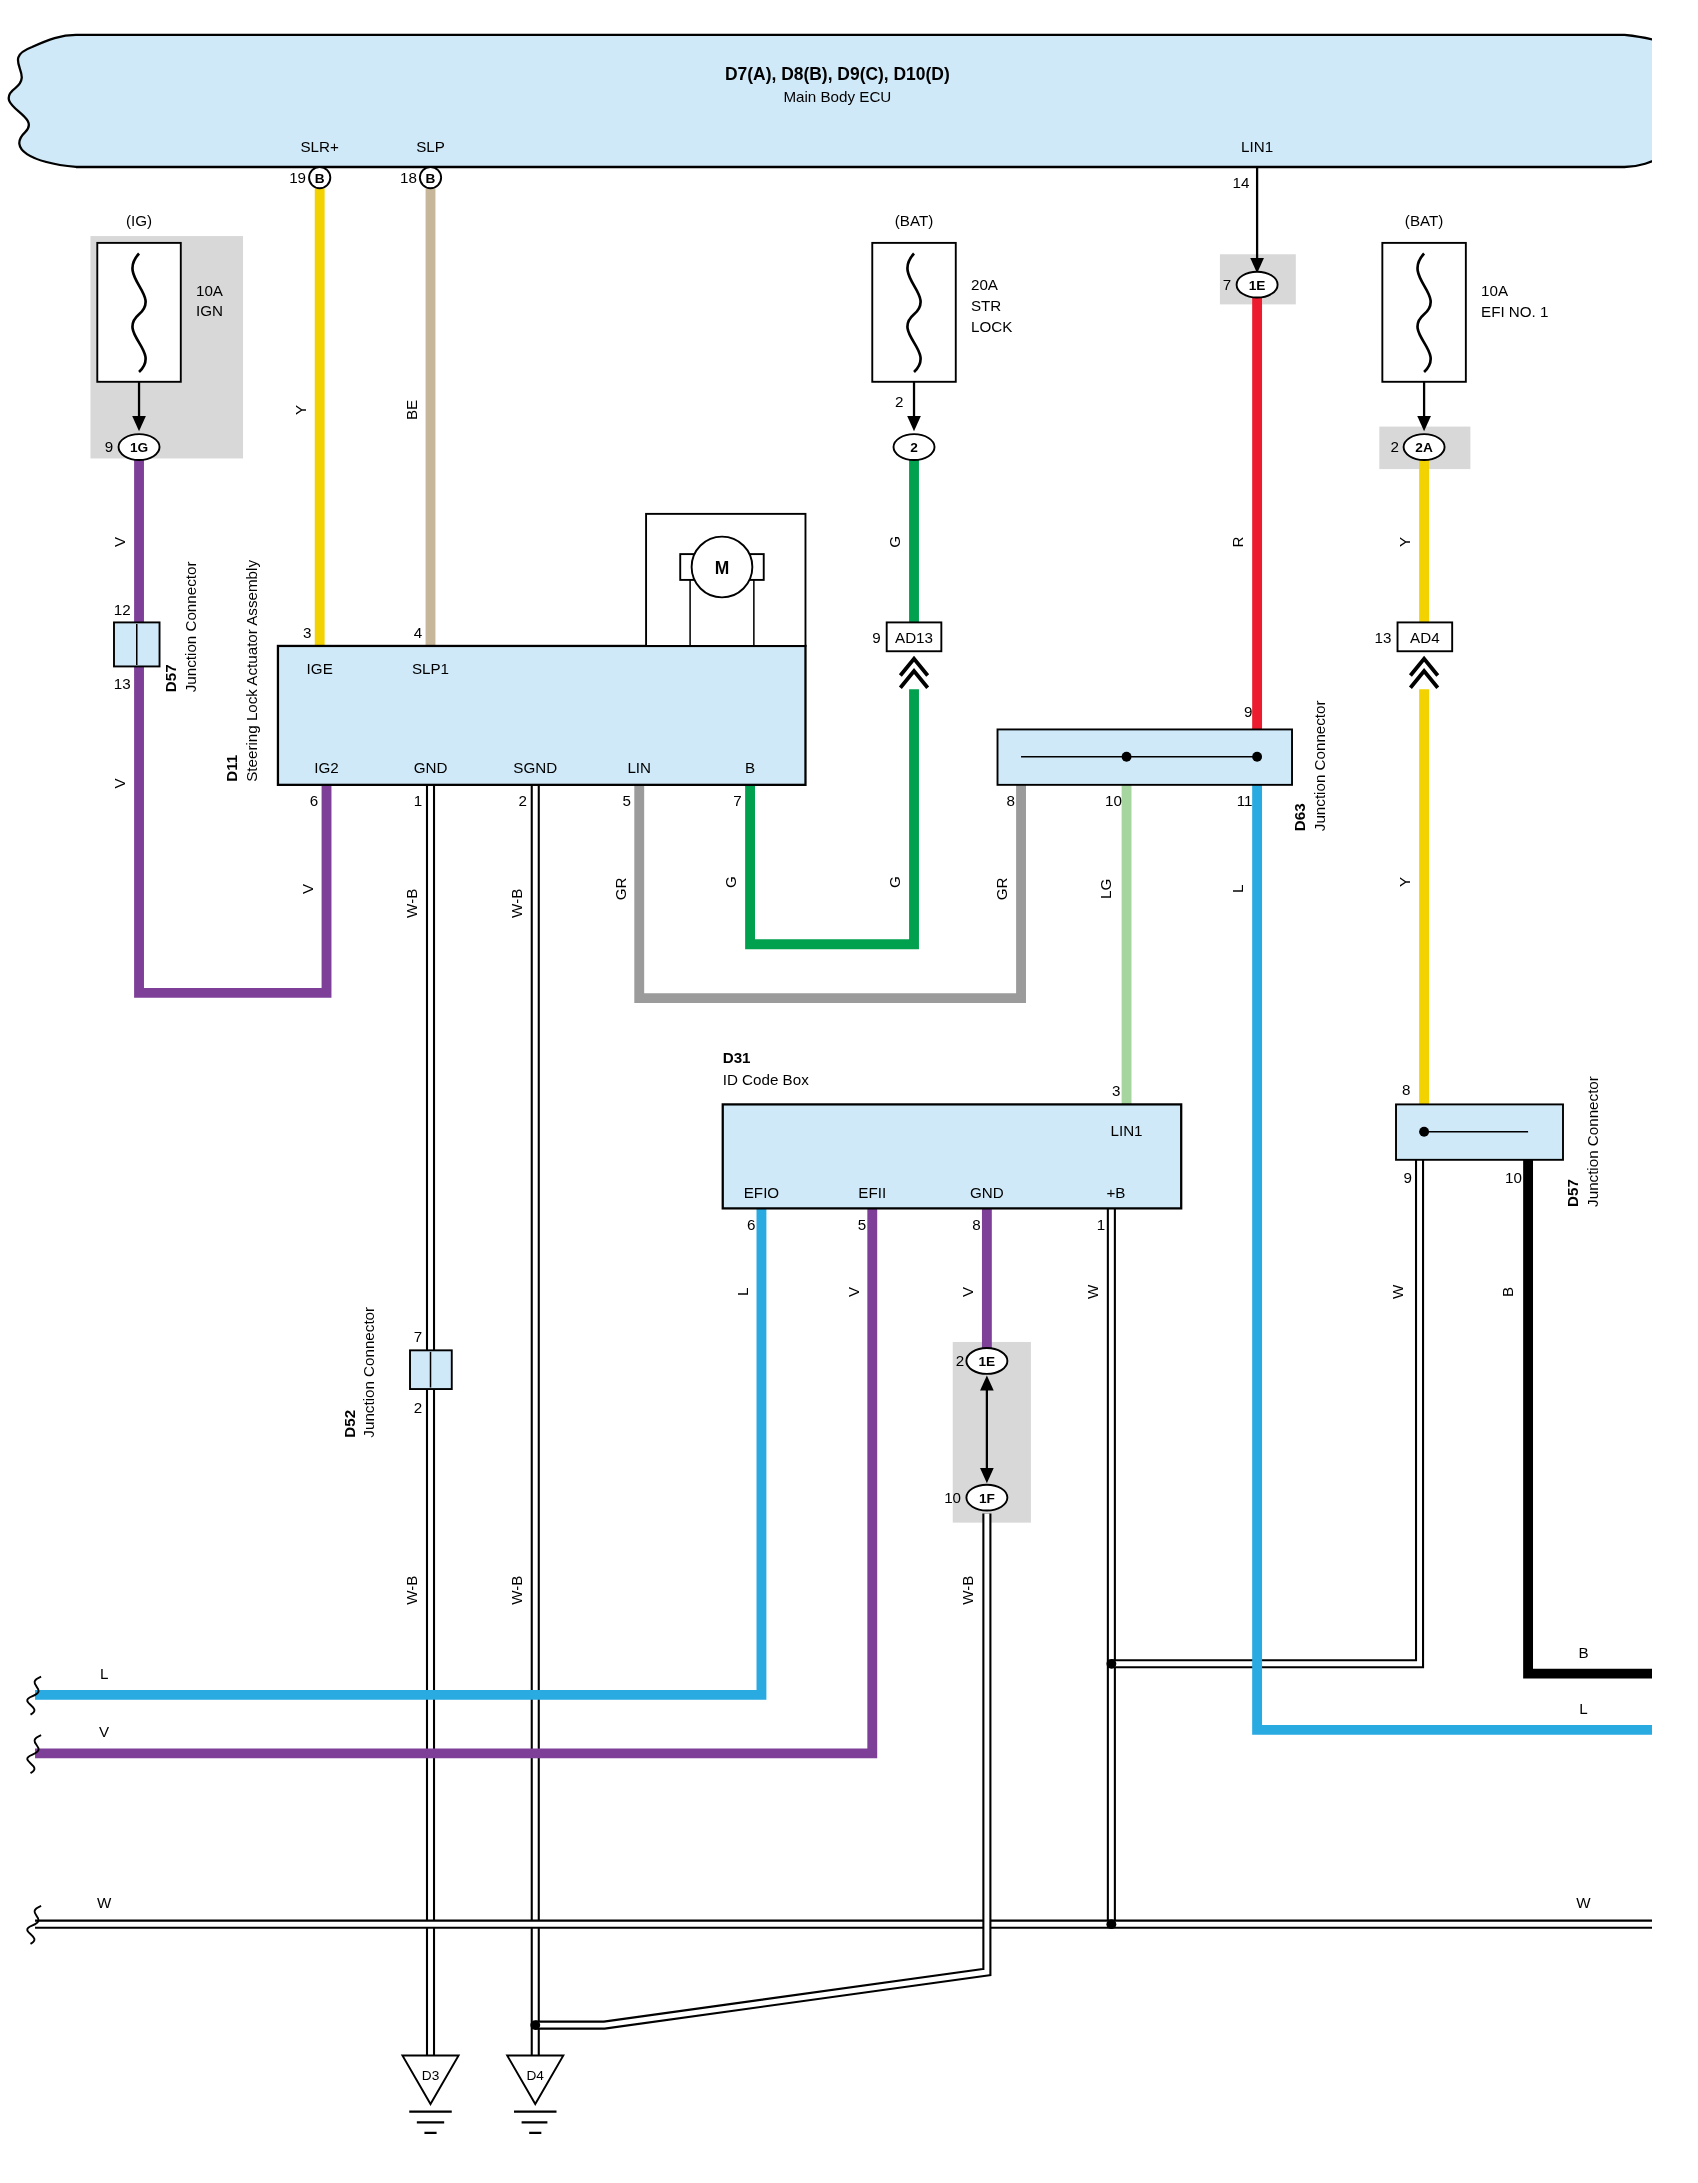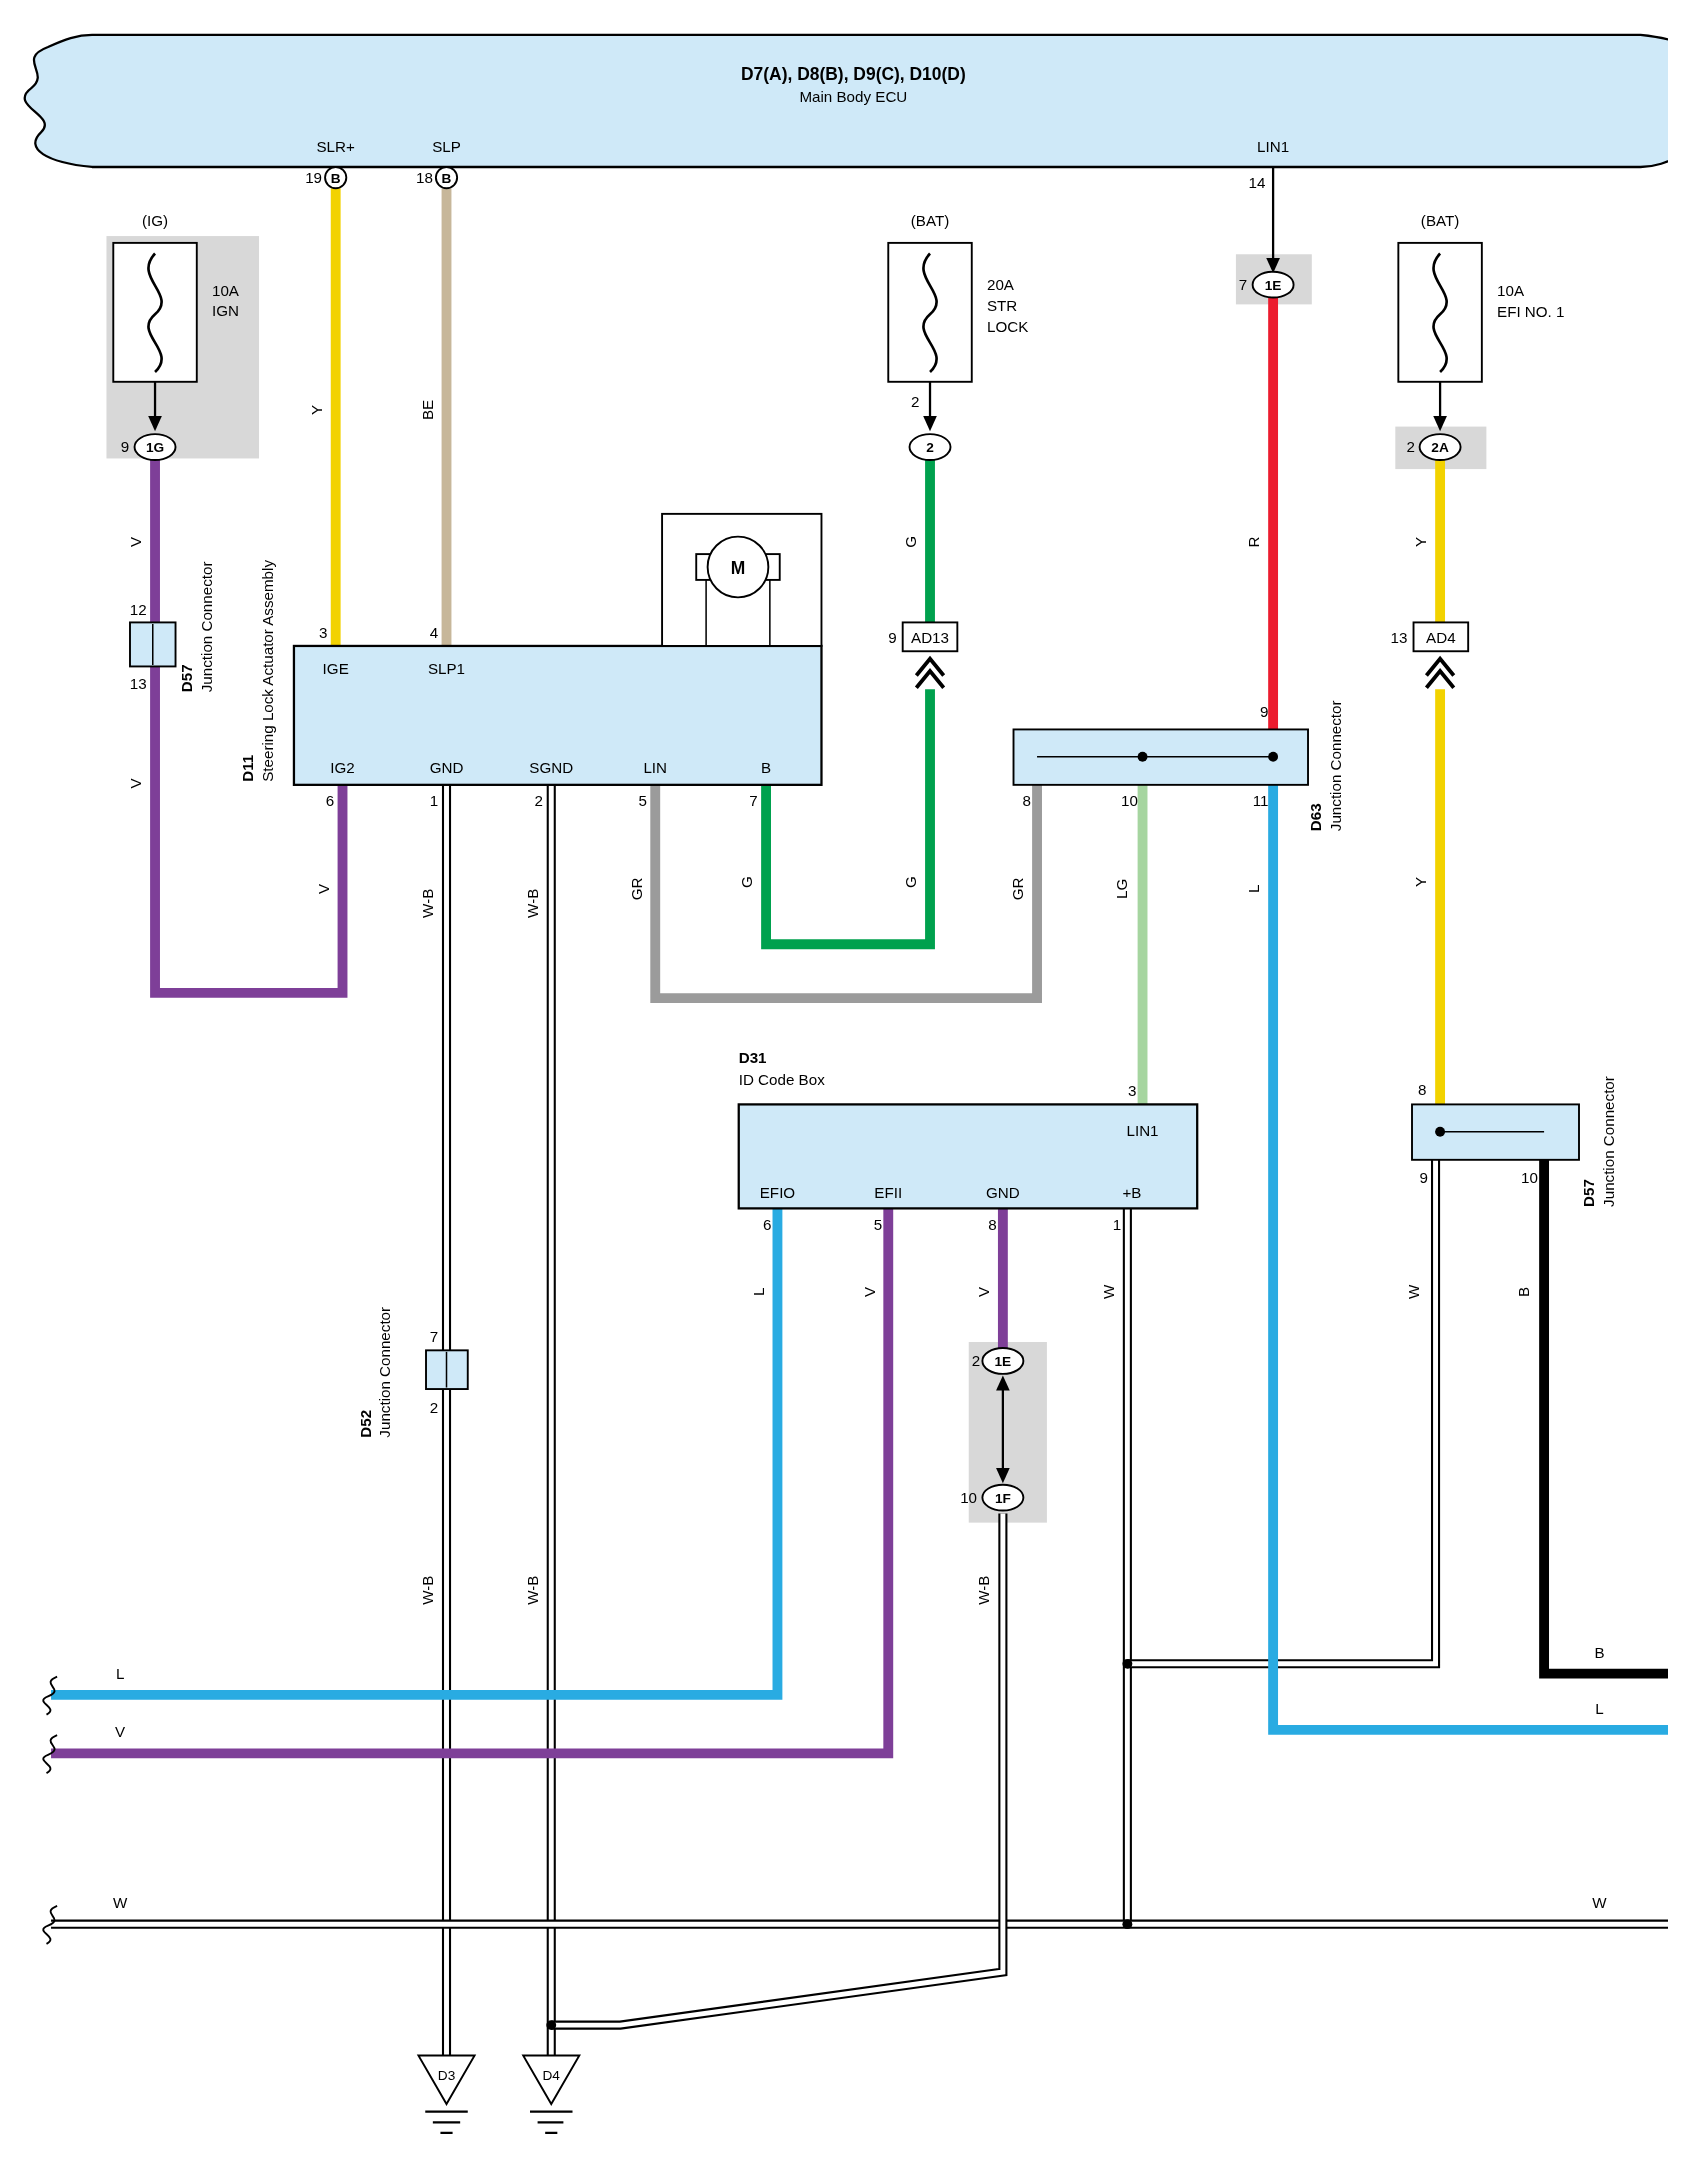--- a/index.html
+++ b/index.html
@@ -1,21 +1,21 @@
 <!DOCTYPE html>
 <html style="--c-yellow: #f2d200; --c-beige: #c7b79a; --c-violet: #7e3f98; --c-green: #00a14e; --c-red: #ec1c2e; --c-gray: #9b9b9b; --c-light_green: #a6d5a0; --c-cyan: #29abe2; --c-block: #cfe9f8; --c-highlight: #d8d8d8;font-size:12px"><head>
 <meta charset="utf-8">
 <style>
   html,body{margin:0;padding:0;background:#fff;}
   :root{
     --c-yellow:#f2d200;--c-beige:#c7b79a;--c-violet:#7e3f98;--c-green:#00a14e;
     --c-red:#ec1c2e;--c-gray:#9b9b9b;--c-light_green:#a6d5a0;--c-cyan:#29abe2;
     --c-block:#cfe9f8;--c-highlight:#d8d8d8;
   }
-  .page{position:relative;width:1652px;height:2183px;background:#fff;overflow:hidden;padding-left:16px;}
+  .page{position:relative;width:1652px;height:2183px;background:#fff;overflow:hidden;}
   svg{display:block;}
   text{font-family:"Liberation Sans","DejaVu Sans",sans-serif;font-size:20px;fill:#000;}
   .b{font-weight:bold;}
   .s18{font-size:18px;}
   .s23{font-size:23px;}
   .mid{text-anchor:middle;}
   .end{text-anchor:end;}
   .wire{fill:none;stroke-width:13px;}
   .c-y{stroke:var(--c-yellow);}
   .c-be{stroke:var(--c-beige);}

